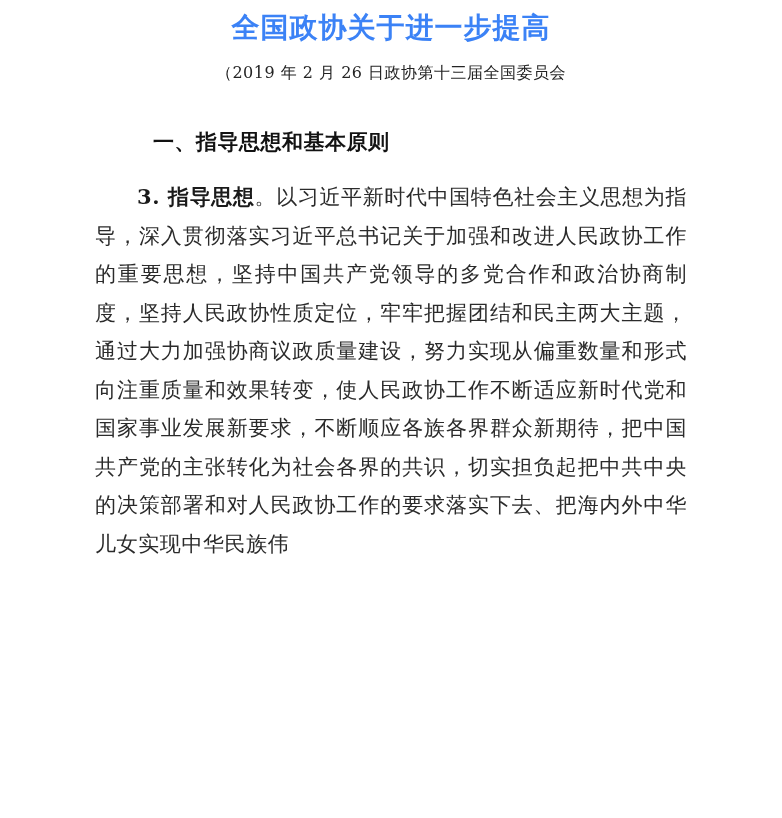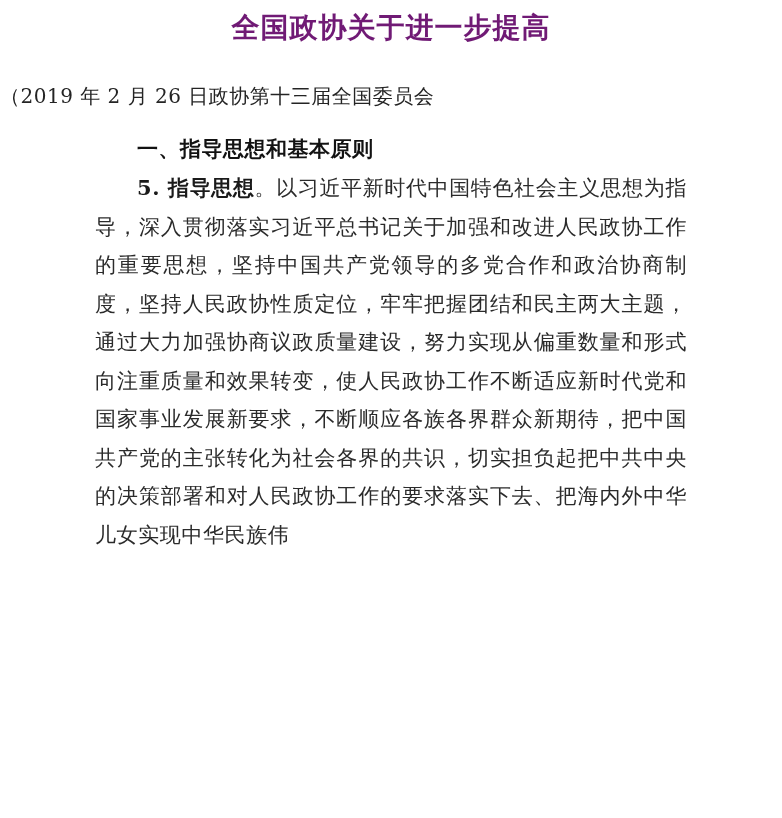--- a/index.html
+++ b/index.html
@@ -24,37 +24,37 @@
   }
 
   
   .doc-title {
     text-align: center;
     font-family: "DejaVu Serif", "Liberation Serif", serif;
     font-weight: 700;
     font-size: 28px;
     line-height: 44px;
     letter-spacing: 1px;
-    color: #701a75;
+    color: #3b82f6;
     padding-top: 6px;
   }
   .doc-title .title-line {
     display: block;
     white-space: pre;
   }
 
   .doc-subtitle {
-    text-align: left;
+    text-align: center;
     font-family: "DejaVu Serif", "Liberation Serif", serif;
     font-weight: 400;
-    font-size: 20px;
+    font-size: 16px;
     line-height: 38px;
     letter-spacing: 0.5px;
     color: #242424;
-    margin-top: 27px;
+    margin-top: 4px;
   }
   .doc-subtitle .sub-line {
     display: block;
     white-space: pre;
   }
 
   
   .body-block {
     margin: 0 auto;
     width: 592px;
@@ -74,21 +74,21 @@
     text-indent: 2em;
     word-break: break-all;
   }
 
   p.para .lead {
     font-weight: 700;
     color: #1a1a1a;
   }
 
   h2.section-heading {
-    margin: 0;
+    margin: 16px;
     font-family: "DejaVu Sans", "Liberation Sans", sans-serif;
     font-weight: 700;
     font-size: 21px;
     line-height: 40px;
     letter-spacing: 0.5px;
     color: #121212;
     text-indent: 2em;
   }
 </style>
 </head>
@@ -103,17 +103,17 @@
   <div class="doc-subtitle">
     <span class="sub-line">（2019 年 2 月 26 日政协第十三届全国委员会</span>
   </div>
 
   <div class="body-block">
 
 
     <h2 class="section-heading">一、指导思想和基本原则</h2>
 
     <p class="para">
-      <span class="lead">5. 指导思想</span><span>。以习近平新时代中国特色社会主义思想为指导，深入贯彻落实习近平总书记关于加强和改进人民政协工作的重要思想，坚持中国共产党领导的多党合作和政治协商制度，坚持人民政协性质定位，牢牢把握团结和民主两大主题，通过大力加强协商议政质量建设，努力实现从偏重数量和形式向注重质量和效果转变，使人民政协工作不断适应新时代党和国家事业发展新要求，不断顺应各族各界群众新期待，把中国共产党的主张转化为社会各界的共识，切实担负起把中共中央的决策部署和对人民政协工作的要求落实下去、把海内外中华儿女实现中华民族伟</span>
+      <span class="lead">3. 指导思想</span><span>。以习近平新时代中国特色社会主义思想为指导，深入贯彻落实习近平总书记关于加强和改进人民政协工作的重要思想，坚持中国共产党领导的多党合作和政治协商制度，坚持人民政协性质定位，牢牢把握团结和民主两大主题，通过大力加强协商议政质量建设，努力实现从偏重数量和形式向注重质量和效果转变，使人民政协工作不断适应新时代党和国家事业发展新要求，不断顺应各族各界群众新期待，把中国共产党的主张转化为社会各界的共识，切实担负起把中共中央的决策部署和对人民政协工作的要求落实下去、把海内外中华儿女实现中华民族伟</span>
     </p>
 
   </div>
 </div>
 
 </body></html>

